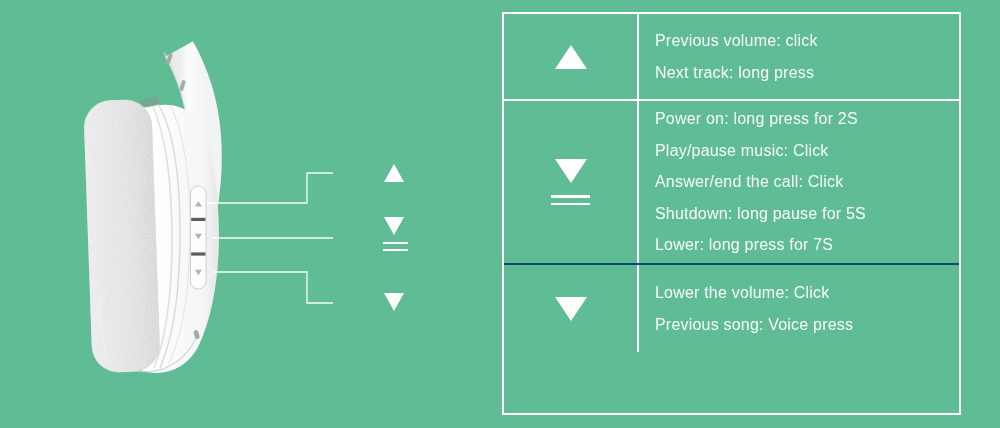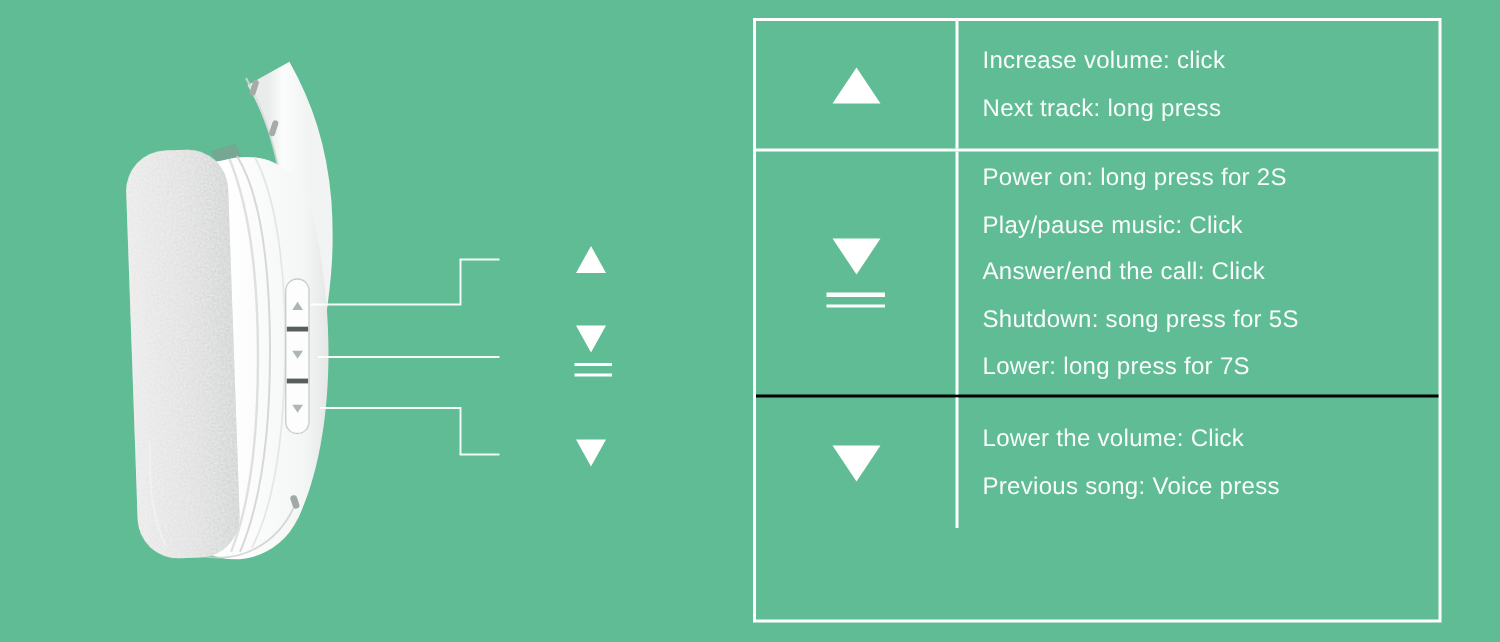--- a/index.html
+++ b/index.html
@@ -43,21 +43,21 @@
   
   .itable{
     position:absolute;left:502px;top:12px;
     width:459px;height:403px;
     box-sizing:border-box;
     border:2px solid #ffffff;
     display:flex;flex-direction:column;
   }
   .irow{display:flex;box-sizing:border-box;}
   .irow.r1{height:87px;border-bottom:2px solid #ffffff;}
-  .irow.r2{height:164px;border-bottom:2px solid #000000;}
+  .irow.r2{height:164px;border-bottom:2px solid #0c4a6e;}
   .irow.r3{height:87px;}
   .icon-cell{
     width:135px;flex:none;box-sizing:border-box;
     border-right:2px solid #ffffff;
     display:flex;flex-direction:column;align-items:center;justify-content:center;
   }
   .text-cell{
     flex:1;display:flex;flex-direction:column;justify-content:center;
     padding-left:16px;box-sizing:border-box;
   }
@@ -162,36 +162,36 @@
     <div class="leg-tri down-low"></div>
   </div>
 
   <div class="itable">
 
     <div class="irow r1">
       <div class="icon-cell">
         <div class="tri-big up"></div>
       </div>
       <div class="text-cell">
-        <div class="iline">Increase volume: click</div>
+        <div class="iline">Previous volume: click</div>
         <div class="iline">Next track: long press</div>
       </div>
     </div>
 
     <div class="irow r2">
       <div class="icon-cell">
         <div class="tri-big down"></div>
         <div class="tbl-uline u1"></div>
         <div class="tbl-uline u2"></div>
       </div>
       <div class="text-cell">
         <div class="iline">Power on: long press for 2S</div>
         <div class="iline">Play/pause music: Click</div>
         <div class="iline">Answer/end the call: Click</div>
-        <div class="iline">Shutdown: song press for 5S</div>
+        <div class="iline">Shutdown: long pause for 5S</div>
         <div class="iline">Lower: long press for 7S</div>
       </div>
     </div>
 
     <div class="irow r3">
       <div class="icon-cell">
         <div class="tri-big down"></div>
       </div>
       <div class="text-cell">
         <div class="iline">Lower the volume: Click</div>

